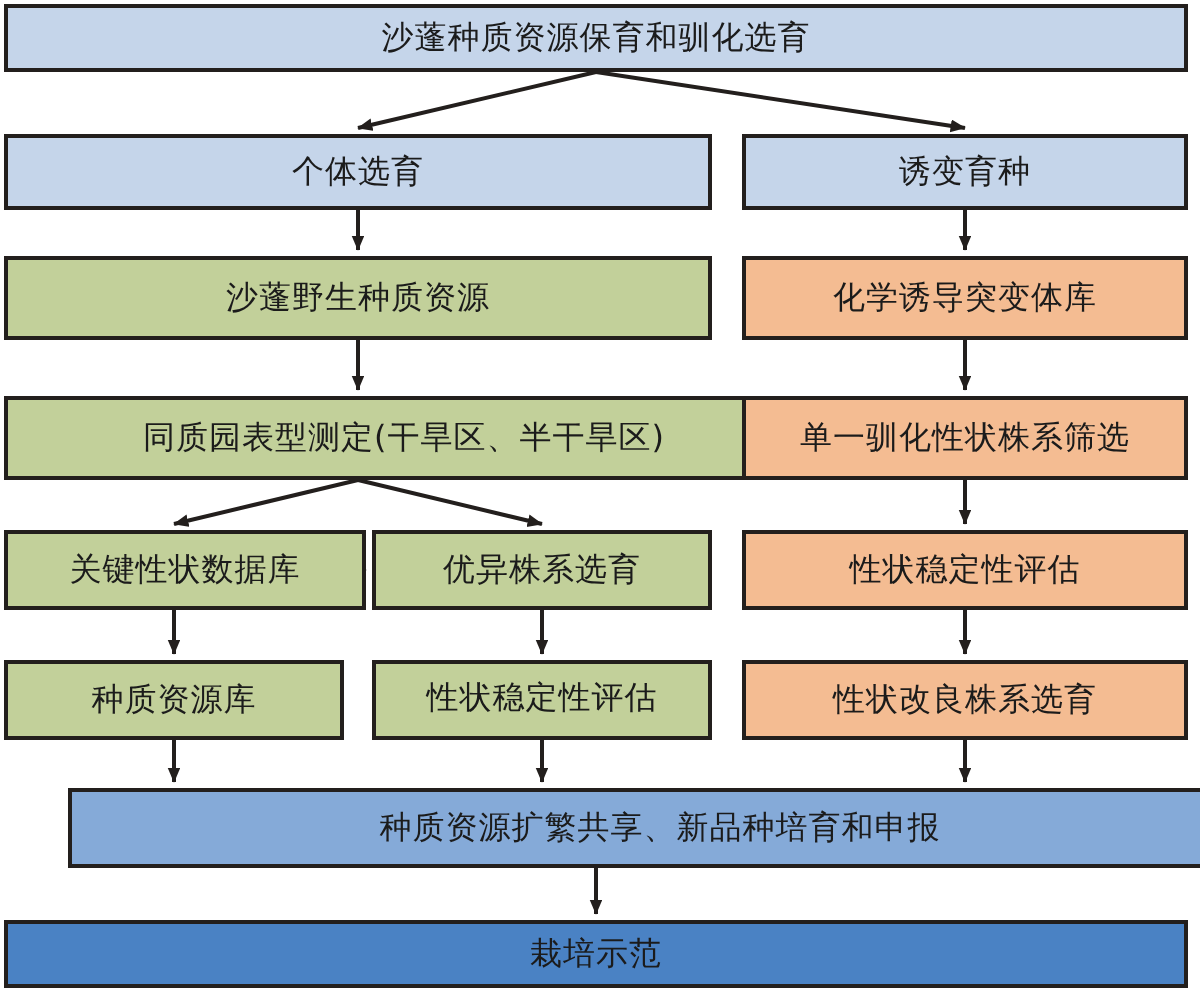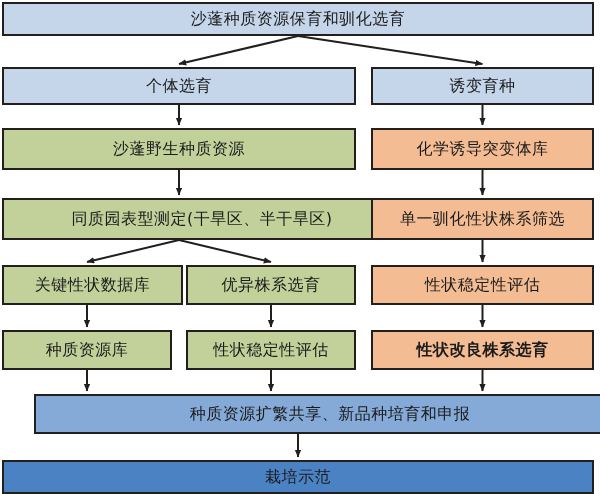--- a/index.html
+++ b/index.html
@@ -109,21 +109,21 @@
       </div>
       <div class="node orange" style="left: 371px; top: 265px; width: 223px; height: 40px;">
         <span class="label">性状稳定性评估</span>
       </div>
       <div class="node green" style="left: 2px; top: 330px; width: 170px; height: 40px;">
         <span class="label">种质资源库</span>
       </div>
       <div class="node green" style="left: 186px; top: 330px; width: 170px; height: 40px; font-family: Liberation Serif, serif;">
         <span class="label">性状稳定性评估</span>
       </div>
-      <div class="node orange" style="left: 371px; top: 330px; width: 223px; height: 40px; font-weight: bold;">
+      <div class="node orange" style="left: 371px; top: 330px; width: 223px; height: 40px;">
         <span class="label">性状改良株系选育</span>
       </div>
       <div class="node blue-mid" style="left: 2px; top: 394px; width: 592px; height: 40px;">
         <span class="label">种质资源扩繁共享、新品种培育和申报</span>
       </div>
       <div class="node blue-dark" style="left: 2px; top: 460px; width: 592px; height: 34px;">
         <span class="label">栽培示范</span>
       </div>
     </div>
 

